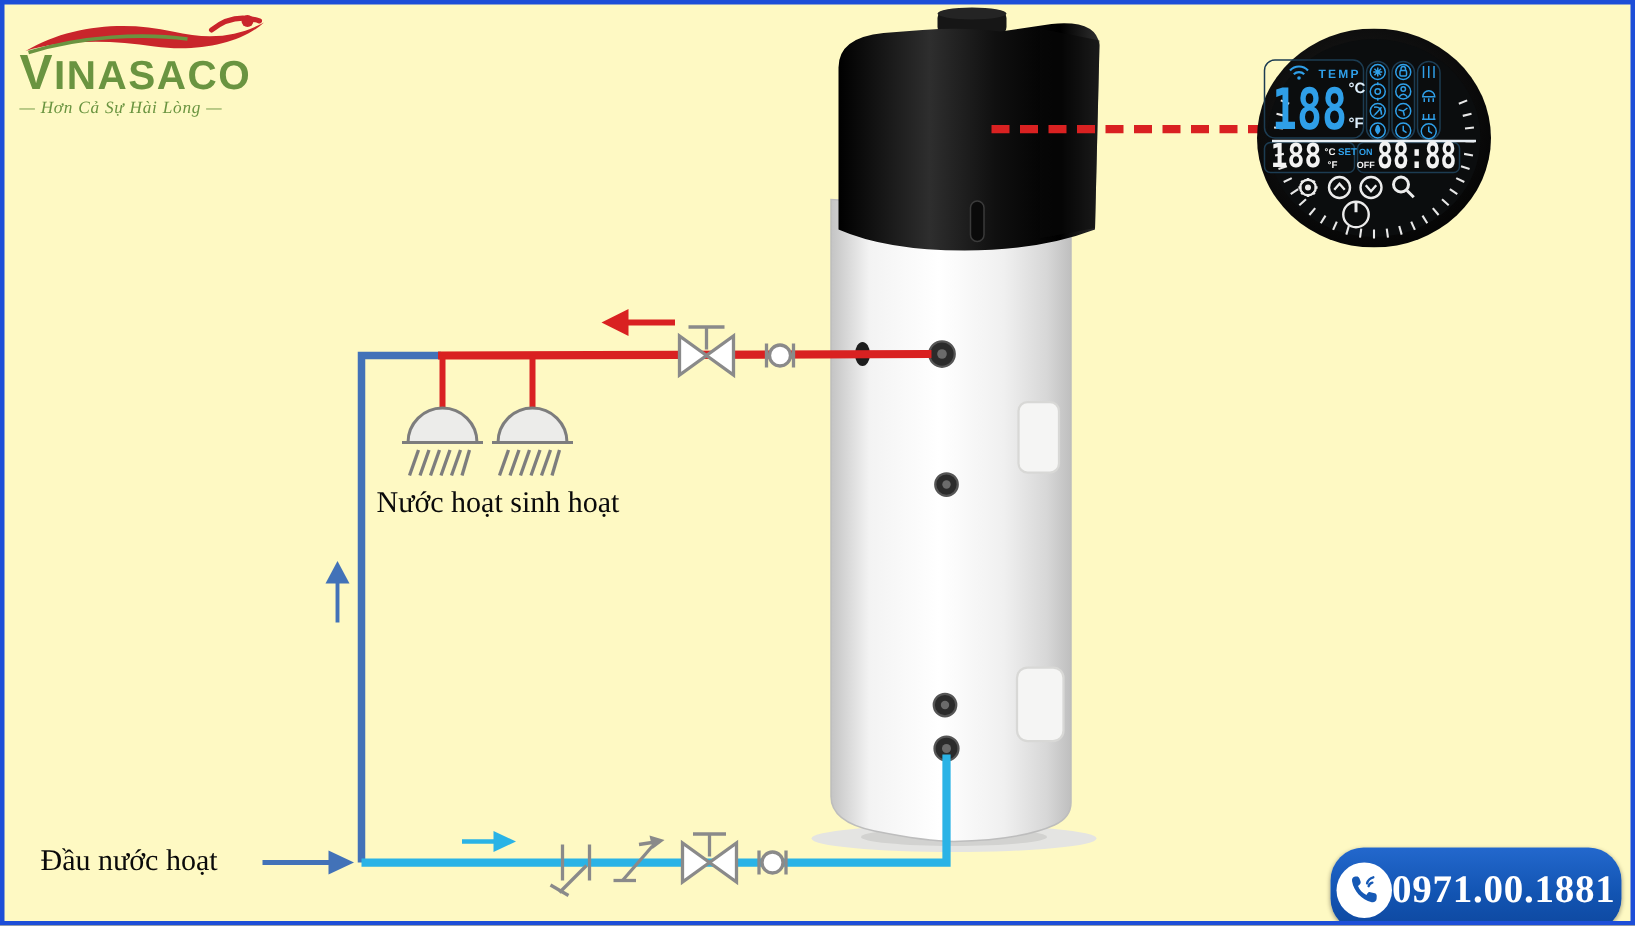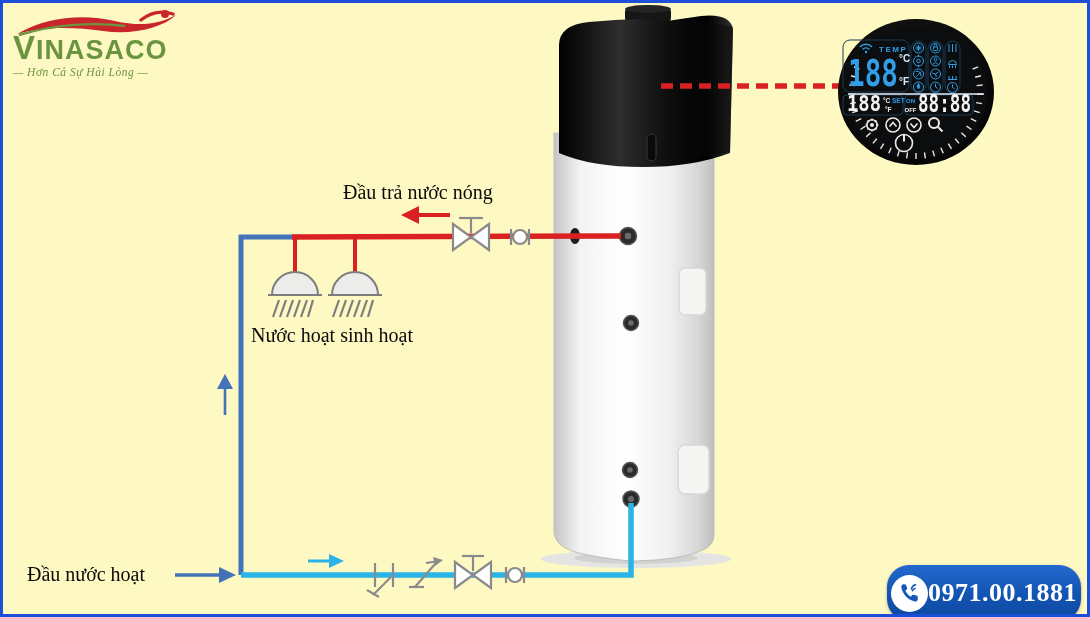--- a/index.html
+++ b/index.html
@@ -202,21 +202,20 @@
         <line x1="459" y1="553" x2="481" y2="553"></line>
       </g>
       <g fill="#fff">
         <line x1="503" y1="564" x2="503" y2="580"></line>
         <circle cx="512" cy="572" r="7"></circle>
         <line x1="521" y1="564" x2="521" y2="580"></line>
       </g>
     </g>
   </svg>
 
-  <div class="dlabel lbl-hot">Đầu trả nước nóng</div>
   <div class="dlabel lbl-shower">Nước hoạt sinh hoạt</div>
   <div class="dlabel lbl-cold">Đầu nước hoạt</div>
 
   <svg class="dial" width="156" height="146" viewBox="0 0 156 146">
     <defs>
       <radialGradient id="dialGrad" cx=".45" cy=".4" r=".75">
         <stop offset="0" stop-color="#1f1f1f"></stop>
           <stop offset=".75" stop-color="#070707"></stop>
         <stop offset="1" stop-color="#000"></stop>
       </radialGradient>

